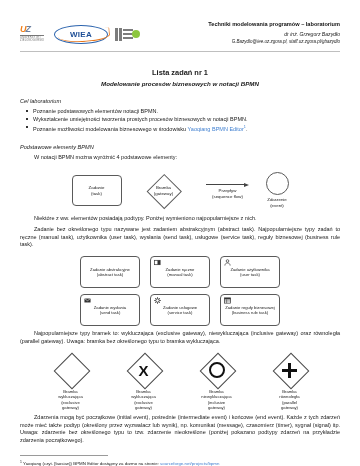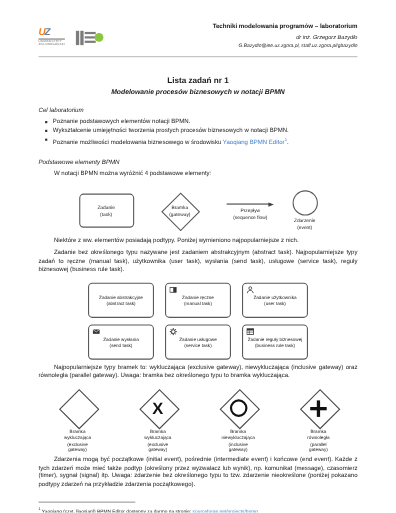--- a/index.html
+++ b/index.html
@@ -3,21 +3,21 @@
 <meta charset="utf-8">
 <style>
   html,body{margin:0;padding:0;}
   body{
     width:360px;height:466px;overflow:hidden;
     background:#ffffff;
     font-family:"Liberation Sans",sans-serif;
     color:#1a1a1a;
     -webkit-font-smoothing:antialiased;
   }
-  .page{position:relative;width:360px;height:408px;box-sizing:border-box;padding:0 35px;}
+  .page{position:relative;width:360px;height:408px;box-sizing:border-box;padding:0 20px;}
 
   
   .header{display:flex;align-items:flex-start;justify-content:space-between;padding-top:20px;}
   .logos{display:flex;align-items:center;gap:7px;padding-top:4px;}
 
   .logo-uz{position:relative;width:27px;height:20px;}
   .uz-mark{font-weight:bold;font-size:9px;color:#f07f1a;letter-spacing:-1px;line-height:10px;font-style:italic;}
   .uz-mark .z{color:#6b7f9e;}
   .uz-rule{width:24px;height:1px;background:#7a7a7a;margin-top:1px;}
   .uz-sub{font-size:2.6px;color:#6d6d6d;letter-spacing:.2px;line-height:3.4px;}
@@ -119,20 +119,24 @@
 
   <div class="header">
     <div class="logos">
 
       <div class="logo-uz">
         <div class="uz-mark">U<span class="z">Z</span></div>
         <div class="uz-rule"></div>
         <div class="uz-sub">UNIWERSYTET ZIELONOGÓRSKI</div>
       </div>
 
+      <div class="logo-wiea">
+        <span class="wtext">WIEA</span>
+        <span class="swoosh"></span>
+      </div>
 
       <div class="logo-iie">
         <span class="iie-bars">
             <i></i>
             <i></i>
           </span>
         <span class="iie-e">
             <b></b>
             <b></b>
             <b></b>

